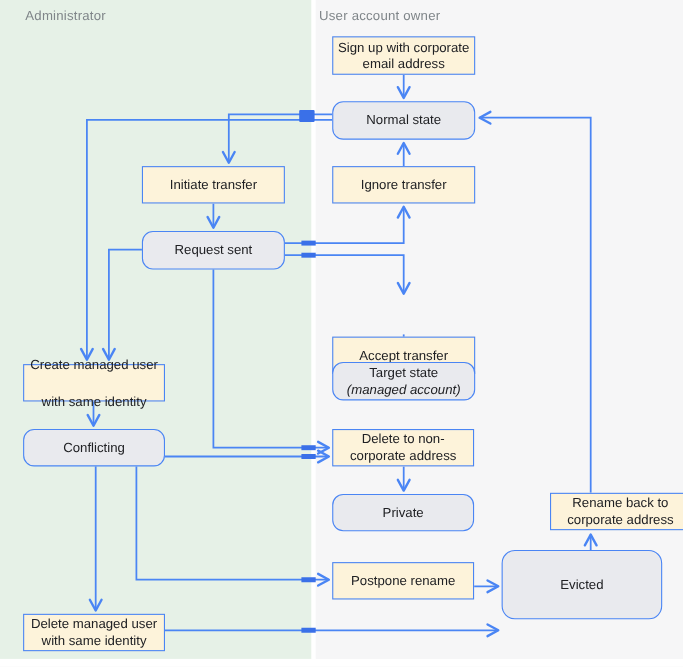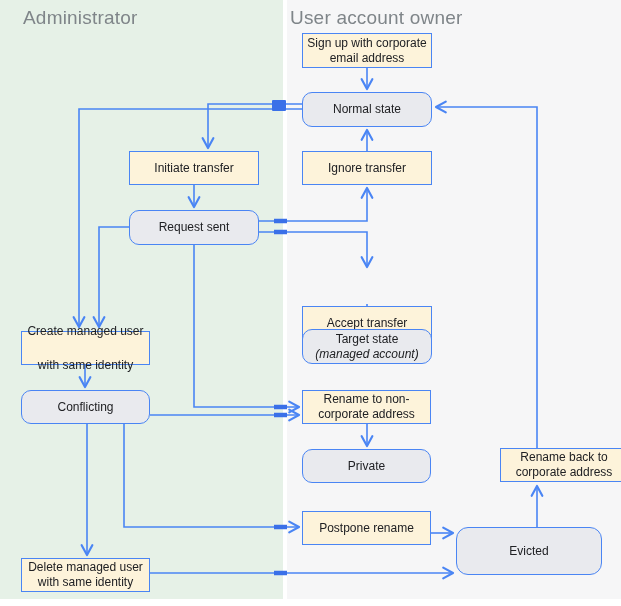--- a/index.html
+++ b/index.html
@@ -4,21 +4,21 @@
 <style>
   html,body{margin:0;padding:0;}
   body{
     width:621px;height:606px;position:relative;background:#ffffff;
     font-family:"Liberation Sans", sans-serif;overflow:hidden;
   }
   .lane{position:absolute;top:0;height:599px;}
   .lane-left{left:0;width:283px;background:#e6f1e7;}
   .lane-right{left:287px;width:334px;background:#f6f6f7;}
   .lane-title{
-    position:absolute;top:7px;font-size:19px;color:#7f8589;letter-spacing:.2px;
+    position:absolute;top:7px;font-size:12px;color:#7f8589;letter-spacing:.2px;
   }
   .lane-title.left{left:23px;}
   .lane-title.right{left:290px;}
   svg.edges{position:absolute;left:0;top:0;}
   .node{
     position:absolute;display:flex;flex-direction:column;align-items:center;
     justify-content:center;text-align:center;font-size:12px;line-height:15px;
     color:#202124;box-sizing:border-box;border:1px solid #4a85f4;
   }
   .node.action{background:#fdf3da;}
@@ -106,37 +106,37 @@
 <div class="node action" style="left:21px;top:331px;width:129px;height:34px;gap:19px;">
   <span>Create managed user</span>
   <span>with same identity</span>
 </div>
 
 <div class="node state" style="left:21px;top:390px;width:129px;height:34px;">
   <span>Conflicting</span>
 </div>
 
 <div class="node action" style="left:302px;top:390px;width:129px;height:34px;">
-  <span>Rename to non-</span>
+  <span>Delete to non-</span>
   <span>corporate address</span>
 </div>
 
 <div class="node state" style="left:302px;top:449px;width:129px;height:34px;">
   <span>Private</span>
 </div>
 
 <div class="node action" style="left:500px;top:448px;width:128px;height:34px;">
   <span>Rename back to</span>
   <span>corporate address</span>
 </div>
 
 <div class="node action" style="left:302px;top:511px;width:129px;height:34px;">
   <span>Postpone rename</span>
 </div>
 
-<div class="node state big" style="left:456px;top:527px;width:146px;height:48px;text-align:right;">
+<div class="node state big" style="left:456px;top:500px;width:146px;height:63px;text-align:right;">
   <span>Evicted</span>
 </div>
 
 <div class="node action" style="left:21px;top:558px;width:129px;height:34px;">
   <span>Delete managed user</span>
   <span>with same identity</span>
 </div>
 
 </body></html>

